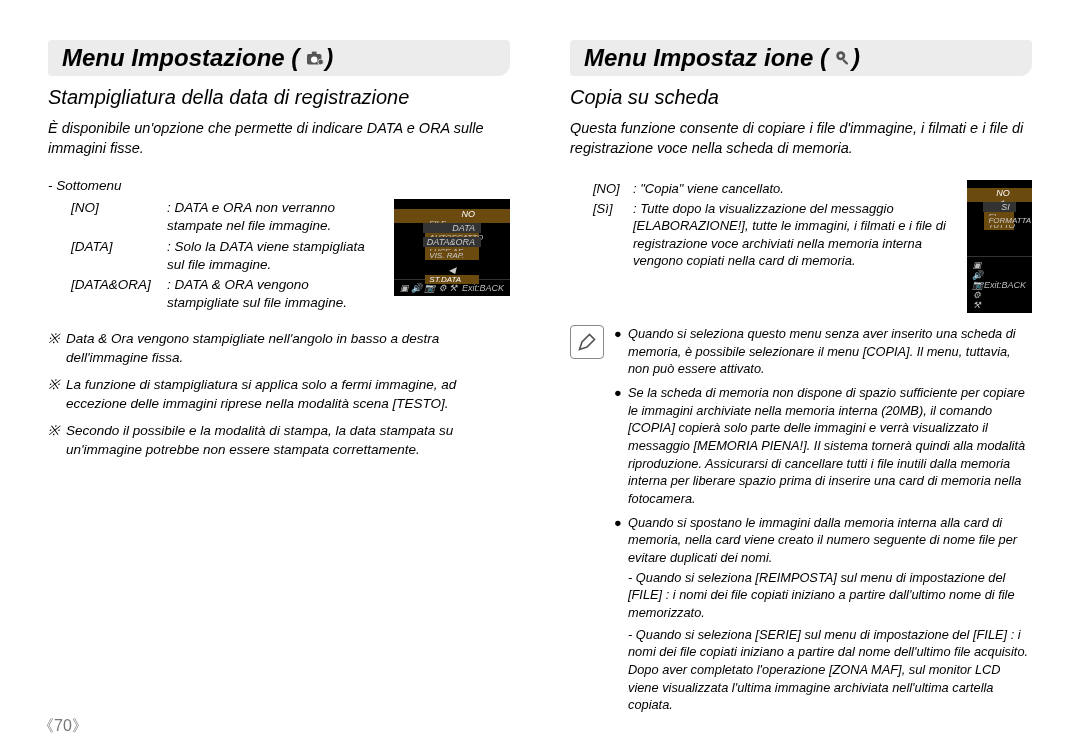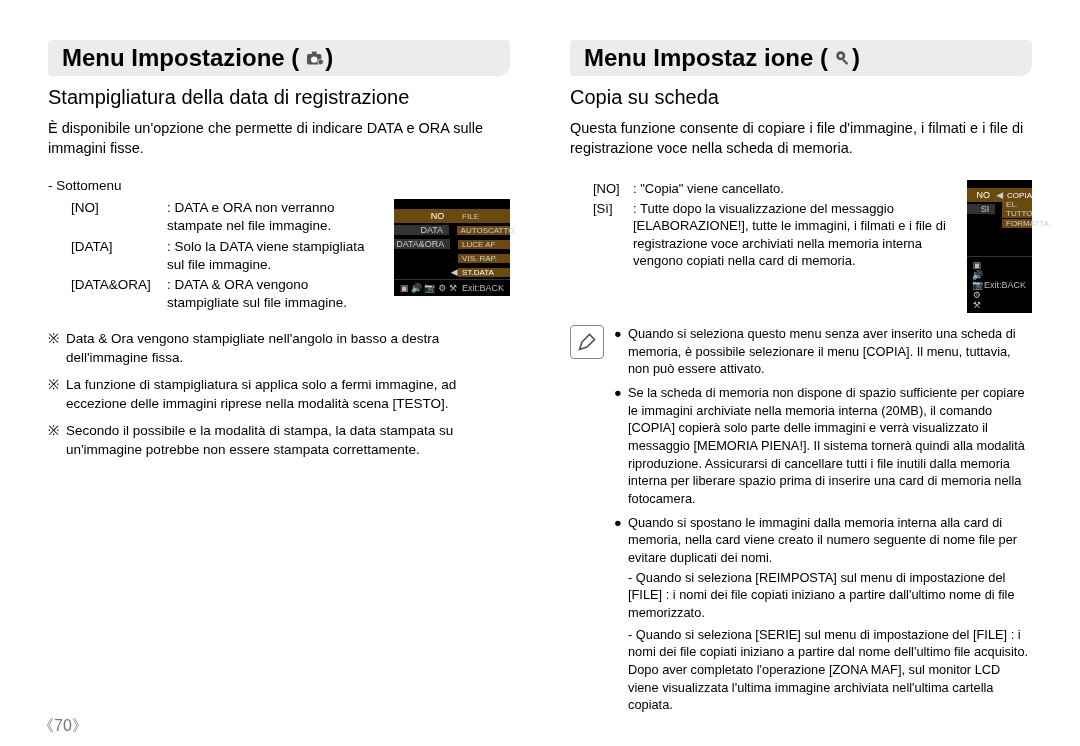--- a/index.html
+++ b/index.html
@@ -10,20 +10,21 @@
     background: #fff;
     font-family: Arial, Helvetica, sans-serif;
     color: #000;
   }
   .page {
     display: flex;
     padding: 40px 48px 20px 48px;
     box-sizing: border-box;
     gap: 60px;
     width: 100%;
+    font-style: italic;
   }
   .col {
     flex: 1;
     min-width: 0;
   }
   .header {
     display: flex;
     align-items: center;
     background: #ececec;
     border-radius: 4px 4px 12px 4px;
@@ -90,20 +91,21 @@
     font-size: 9px;
     color: #fff;
     padding: 8px 0 2px 0;
     box-sizing: border-box;
     margin-top: 2px;
   }
   .lcd-row {
     display: flex;
     height: 14px;
     align-items: center;
+    flex-direction: column;
   }
   .lcd-row.hi {
     background: #6b4a10;
   }
   .lcd-left {
     width: 50%;
     text-align: right;
     padding-right: 6px;
     box-sizing: border-box;
     color: #ccc;

